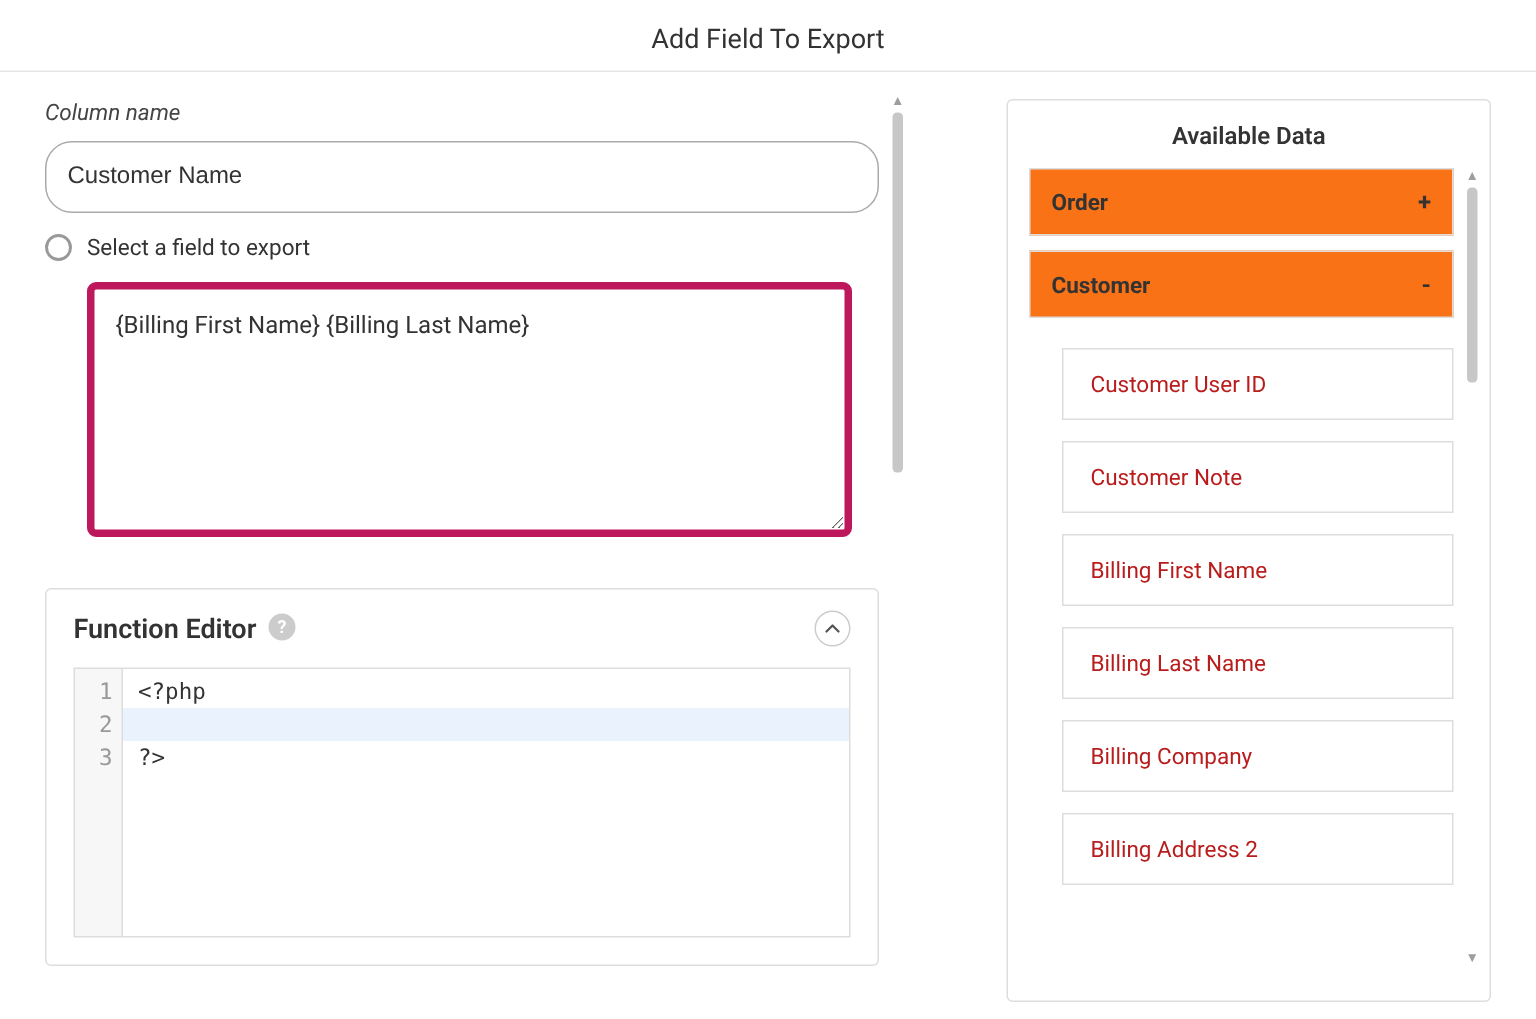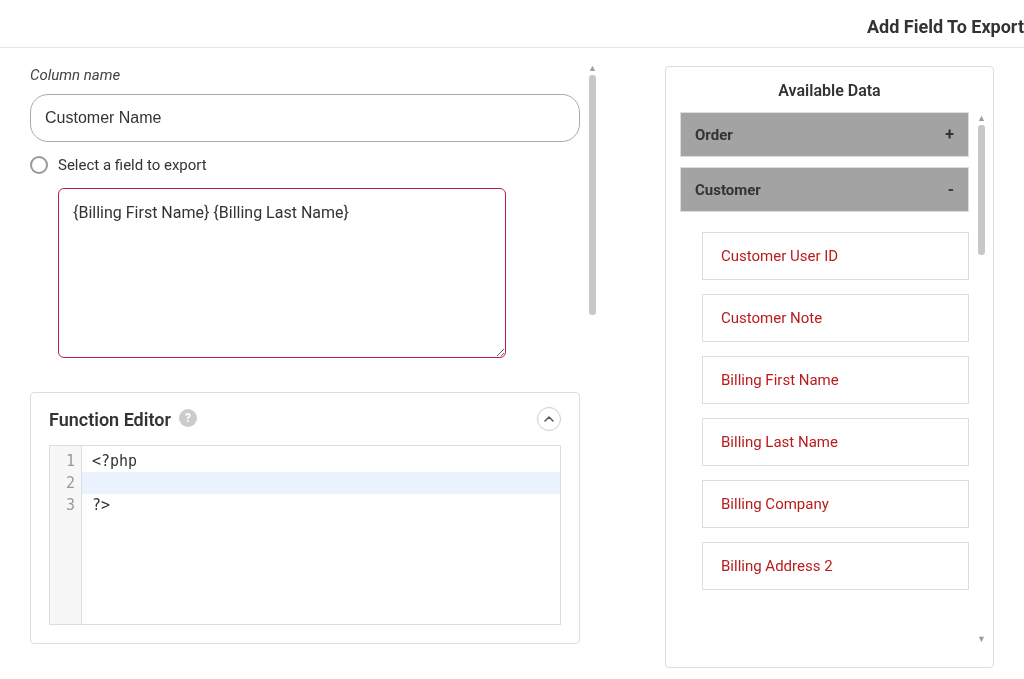--- a/index.html
+++ b/index.html
@@ -4,22 +4,22 @@
 <style>
   * { box-sizing: border-box; }
   body {
     margin: 0;
     font-family: -apple-system, BlinkMacSystemFont, "Segoe UI", Roboto, Helvetica, Arial, sans-serif;
     font-size: 15px;
     color: #333;
     background: #fff;
   }
   .modal-title {
-    text-align: right;
-    font-weight: 700;
+    text-align: center;
+    font-weight: 400;
     font-size: 18px;
     padding: 16px 0 10px;
     border-bottom: 1px solid #e5e5e5;
   }
   .modal-body {
     display: flex;
     gap: 30px;
     padding: 18px 30px 0 30px;
     height: 620px;
   }
@@ -99,27 +99,27 @@
     border-color: #2271b1;
   }
   .radio.checked::after {
     content: "";
     position: absolute;
     top: 3px; left: 3px; right: 3px; bottom: 3px;
     background: #2271b1;
     border-radius: 50%;
   }
   .textarea {
-    width: 448px;
+    width: 510px;
     height: 170px;
     margin: 14px 18px 0 28px;
     padding: 12px 14px;
     font-size: 16px;
     color: #333;
-    border: 1px solid #be185d;
+    border: 5px solid #be185d;
     border-radius: 6px;
     resize: both;
     outline: none;
     font-family: inherit;
     line-height: 1.5;
   }
   .fn-panel {
     border: 1px solid #ddd;
     border-radius: 4px;
     margin-top: 30px;
@@ -234,21 +234,21 @@
     border: 1px solid #ddd;
     padding: 12px 14px;
     font-weight: 700;
     font-size: 15px;
     display: flex;
     justify-content: space-between;
     align-items: center;
     margin-bottom: 10px;
     margin-right: 10px;
     cursor: pointer;
-    background: #a3a3a3;
+    background: #f97316;
   }
   .group-head .toggle {
     font-weight: 700;
     font-size: 16px;
     color: #333;
   }
   .field-list {
     padding: 10px 0 0 22px;
     margin-right: 10px;
   }

